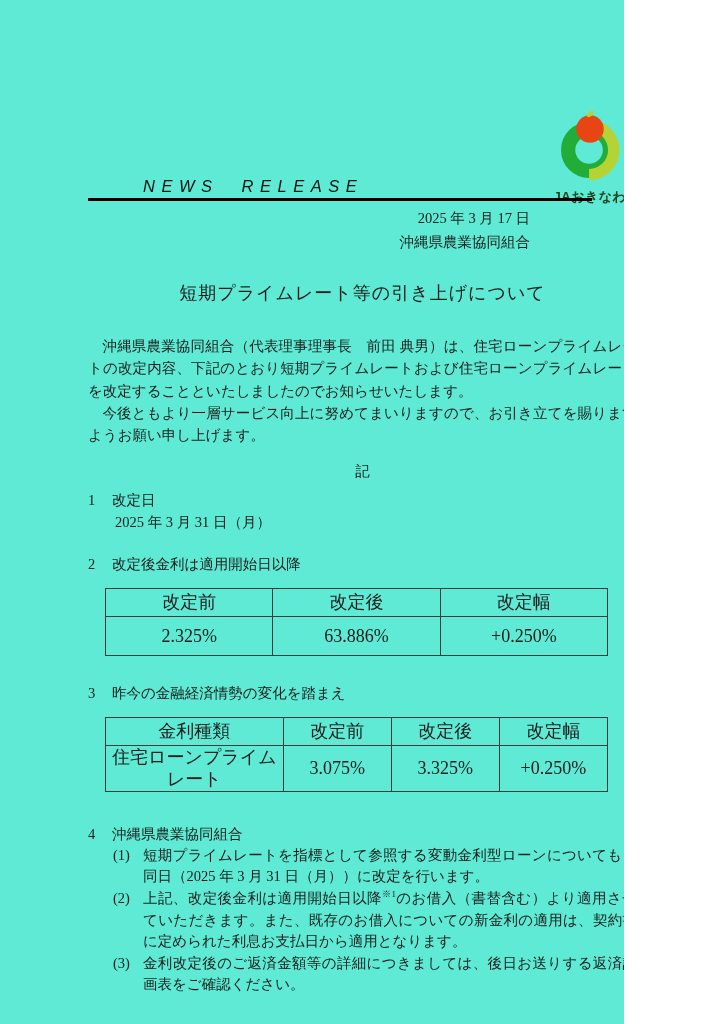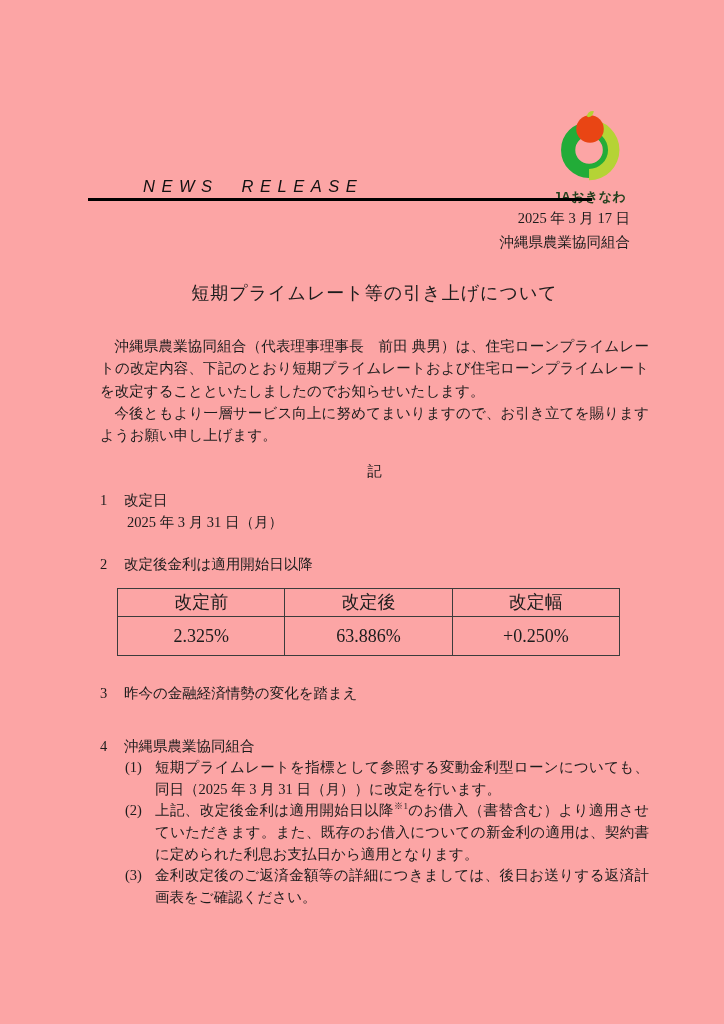--- a/index.html
+++ b/index.html
@@ -1,20 +1,20 @@
 <!DOCTYPE html>
 <html lang="ja"><head>
 <meta charset="utf-8">
 <style>
   html, body { margin: 0; padding: 0; background: #ffffff; }
   .page {
     position: relative;
-    width: 724px;
+    width: 624px;
     height: 1024px;
-    background: #fca5a5;
+    background: #5eead4;
     font-family: "Liberation Serif", "DejaVu Serif", serif;
     color: #1c1c1c;
     overflow: hidden;
   }
 
   
   .logo {
     position: absolute;
     top: 110px;
     left: 538px;
@@ -56,21 +56,21 @@
     text-align: right;
     font-size: 14.5px;
     line-height: 24px;
     white-space: nowrap;
   }
 
   
   .content {
     position: absolute;
     top: 280px;
-    left: 100px;
+    left: 88px;
     width: 549px;
     font-size: 14.5px;
     line-height: 22.3px;
   }
   .doc-title {
     margin: 0;
     font-size: 18px;
     font-weight: 500;
     letter-spacing: 1px;
     text-align: center;
@@ -183,20 +183,42 @@
         <td>63.886%</td>
         <td>+0.250%</td>
       </tr>
     </tbody>
       </table>
 
     <div class="sec-head s3">
       <span class="sec-num">3</span>
       <span>昨今の金融経済情勢の変化を踏まえ</span>
     </div>
+    <table class="rates t3">
+      <colgroup>
+          <col class="c1">
+          <col class="cx">
+          <col class="cx">
+          <col class="cx">
+        </colgroup>
+      <tbody>
+          <tr>
+        <th>金利種類</th>
+        <th>改定前</th>
+        <th>改定後</th>
+        <th>改定幅</th>
+      </tr>
+      <tr>
+        <td>住宅ローンプライムレート</td>
+        <td>3.075%</td>
+        <td>3.325%</td>
+        <td>+0.250%</td>
+      </tr>
+    </tbody>
+      </table>
 
     <div class="sec-head s4">
       <span class="sec-num">4</span>
       <span>沖縄県農業協同組合</span>
     </div>
     <div class="apply-list">
       <div class="apply-item">
         <span class="apply-label">(1)</span>
         <p class="apply-text">短期プライムレートを指標として参照する変動金利型ローンについても、同日（2025 年 3 月 31 日（月））に改定を行います。</p>
       </div>

